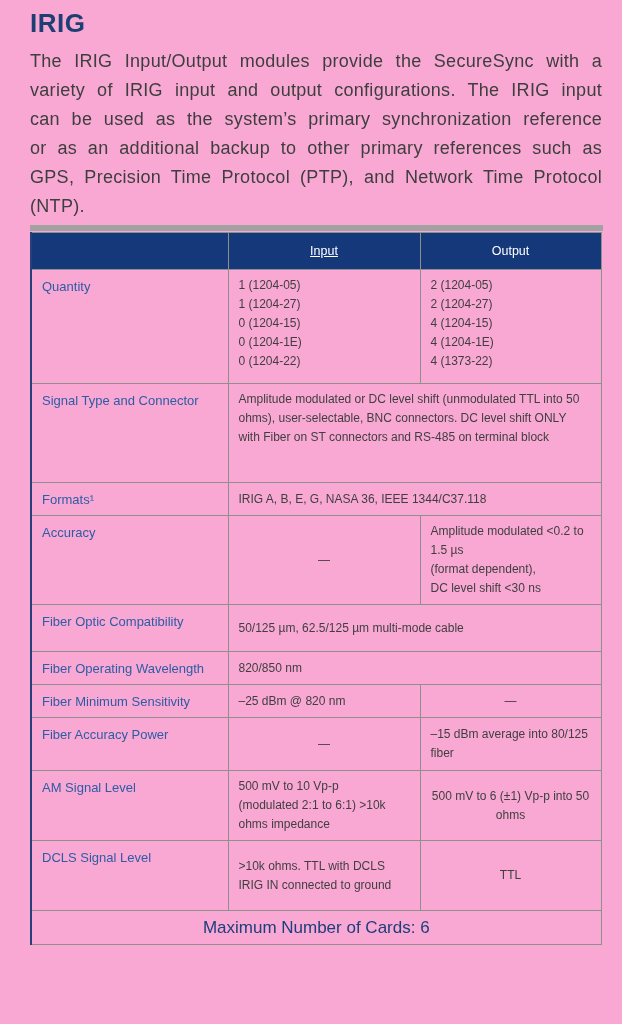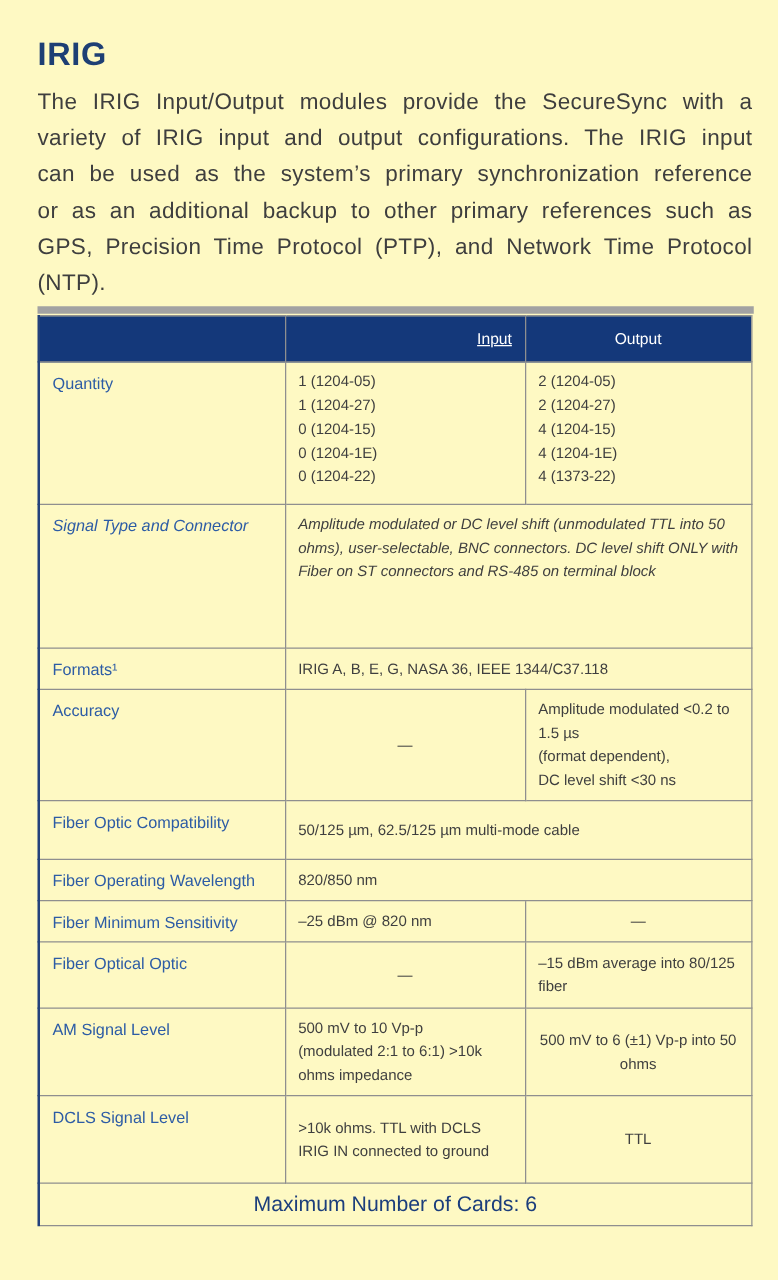--- a/index.html
+++ b/index.html
@@ -5,23 +5,23 @@
   html, body {
     margin: 0;
     padding: 0;
     background: #ffffff;
     font-family: "Liberation Sans", "DejaVu Sans", sans-serif;
   }
   .page {
     position: relative;
     width: 622px;
     height: 1024px;
-    background: #fef9c3;
+    background: #f9a8d4;
     box-sizing: border-box;
-    padding: 24px 20px 0 30px;
+    padding: 4px 20px 0 30px;
     overflow: hidden;
   }
   .doc-title {
     margin: 4px 0 8px 0;
     font-size: 26px;
     font-weight: bold;
     letter-spacing: 0.5px;
     color: #1e3f74;
   }
   .intro {
@@ -61,21 +61,21 @@
     background: #14387a;
     color: #ffffff;
     font-size: 12.5px;
     font-weight: normal;
     height: 32px;
     padding: 2px 10px;
     border: 1px solid #8f8f8f;
     border-top: none;
   }
   thead th.h-blank { border-left: none; }
-  thead th.h-input { text-align: right; text-decoration: underline; }
+  thead th.h-input { text-align: center; text-decoration: underline; }
   thead th.h-output { text-align: center; margin-top: 28px; }
   tbody th, tbody td {
     border: 1px solid #8f8f8f;
     font-weight: normal;
     font-size: 12px;
     line-height: 19px;
     padding: 6px 10px;
   }
   tbody th.row-label {
     text-align: left;
@@ -86,21 +86,21 @@
     border-left: none;
   }
   tbody td {
     color: #3f3f3f;
     vertical-align: middle;
   }
   tbody td.cell-left   { text-align: left; }
   tbody td.cell-center { text-align: center; }
   
   tbody tr:nth-child(1)  { height: 114px; }
-  tbody tr:nth-child(2)  { height: 115px; font-style: italic; }
+  tbody tr:nth-child(2)  { height: 99px; }
   tbody tr:nth-child(3)  { height: 30px; }
   tbody tr:nth-child(4)  { height: 65px; }
   tbody tr:nth-child(5)  { height: 47px; }
   tbody tr:nth-child(6)  { height: 32px; }
   tbody tr:nth-child(7)  { height: 31px; }
   tbody tr:nth-child(8)  { height: 53px; }
   tbody tr:nth-child(9)  { height: 61px; }
   tbody tr:nth-child(10) { height: 70px; }
   tbody tr:nth-child(11) { height: 34px; }
   tbody tr:nth-child(1) td,
@@ -196,21 +196,21 @@
         <tr>
           <th class="row-label">Fiber Minimum Sensitivity</th>
           <td class="cell-left">
             <div>–25 dBm @ 820 nm</div>
           </td>
           <td class="cell-center">
             <div>—</div>
           </td>
         </tr>
         <tr>
-          <th class="row-label">Fiber Optical Optic</th>
+          <th class="row-label">Fiber Accuracy Power</th>
           <td class="cell-center">
             <div>—</div>
           </td>
           <td class="cell-left">
             <div>–15 dBm average into 80/125 fiber</div>
           </td>
         </tr>
         <tr>
           <th class="row-label">AM Signal Level</th>
           <td class="cell-left">

